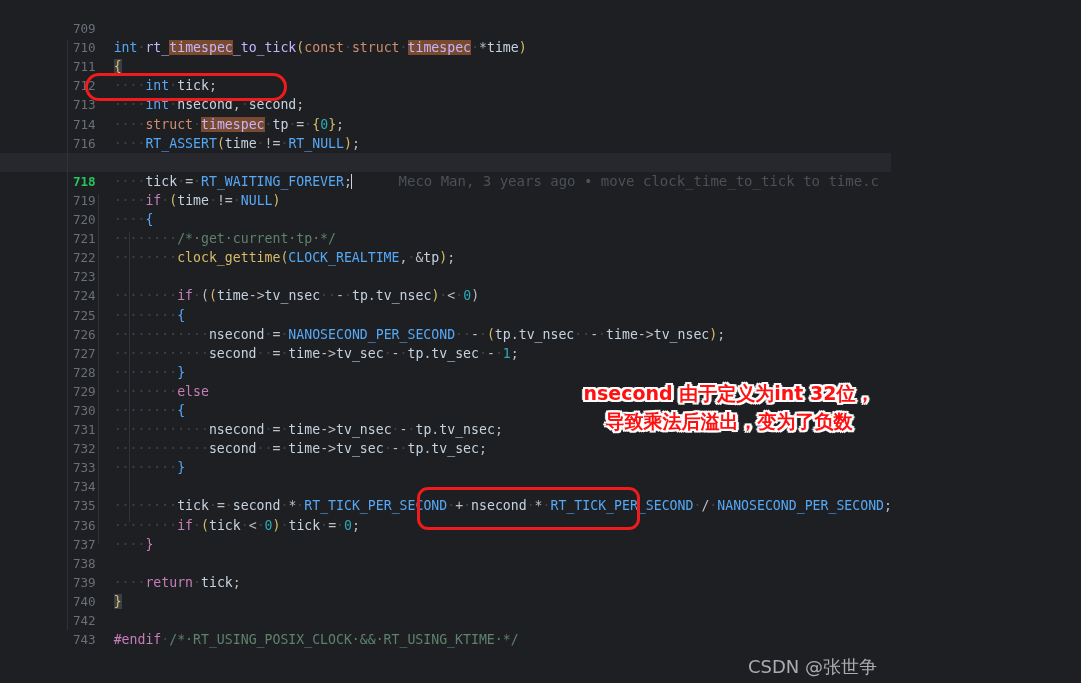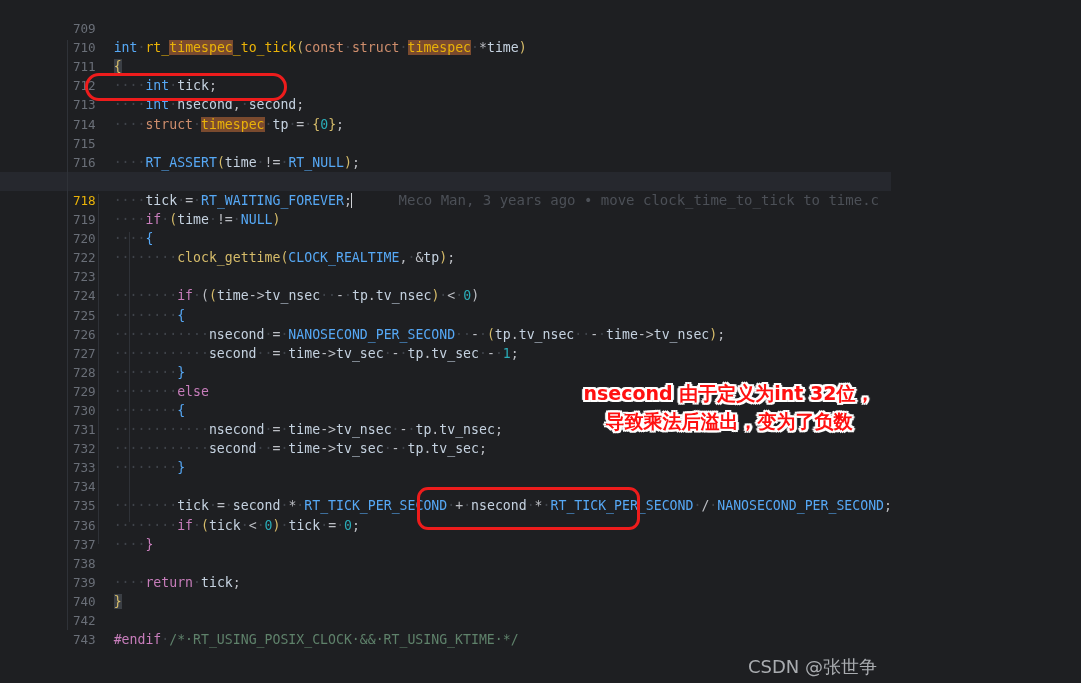--- a/index.html
+++ b/index.html
@@ -32,33 +32,33 @@
     display:inline-block;
     width:56px;
     text-align:right;
     color:#6a6f78;
     font-size:12.6px;
     vertical-align:top;
     padding-right:8px;
     box-sizing:border-box;
     -webkit-user-select:none;user-select:none;
   }
-  .row.current .gutter{color:#eab308;font-weight:normal;}
+  .row.current .gutter{color:#22c55e;font-weight:bold;}
   .txt{
     display:inline-block;
     vertical-align:top;
     padding-left:10px;
     position:relative;
   }
 
   
   .kw    {color:#cf8e6d;}      
   .kw2   {color:#c77dbb;}      
   .type  {color:#56a8f5;}      
-  .ident {color:#eab308;}      
+  .ident {color:#c4b5fd;}      
   .var   {color:#c5d2e0;}
   .fn    {color:#d6bc6a;}      
   .const {color:#56a8f5;}      
   .macro {color:#c77dbb;}      
   .num   {color:#2aacb8;}
   .cmt   {color:#5f826b;}
   .punct {color:#bcbec4;}
   .paren0{color:#d6bc6a;}
   .paren1{color:#bcbec4;}
   .hl    {background:#7a4a2e;}  
@@ -131,23 +131,20 @@
     </div>
 
     <div class="row">
       <span class="gutter">713</span><span class="txt"><span class="ws">····</span><span class="type">int</span><span class="ws">·</span><span class="var">nsecond</span><span class="punct">,</span><span class="ws">·</span><span class="var">second</span><span class="punct">;</span></span>
     </div>
 
     <div class="row">
       <span class="gutter">714</span><span class="txt"><span class="ws">····</span><span class="kw">struct</span><span class="ws">·</span><span class="hl ident">timespec</span><span class="ws">·</span><span class="var">tp</span><span class="ws">·</span><span class="punct">=</span><span class="ws">·</span><span class="paren0">{</span><span class="num">0</span><span class="paren0">}</span><span class="punct">;</span></span>
     </div>
 
-    <div class="row">
-      <span class="gutter">715</span><span class="txt"></span>
-    </div>
 
     <div class="row">
       <span class="gutter">716</span><span class="txt"><span class="ws">····</span><span class="const">RT_ASSERT</span><span class="paren0">(</span><span class="var">time</span><span class="ws">·</span><span class="punct">!=</span><span class="ws">·</span><span class="const">RT_NULL</span><span class="paren0">)</span><span class="punct">;</span></span>
     </div>
 
     <div class="row">
       <span class="gutter">717</span><span class="txt"></span>
     </div>
 
     <div class="row current">
@@ -155,20 +152,23 @@
     </div>
 
     <div class="row">
       <span class="gutter">719</span><span class="txt"><span class="ws">····</span><span class="kw2">if</span><span class="ws">·</span><span class="paren0">(</span><span class="var">time</span><span class="ws">·</span><span class="punct">!=</span><span class="ws">·</span><span class="const">NULL</span><span class="paren0">)</span></span>
     </div>
 
     <div class="row">
       <span class="gutter">720</span><span class="txt"><span class="ws">····</span><span class="const">{</span></span>
     </div>
 
+    <div class="row">
+      <span class="gutter">721</span><span class="txt"><span class="ws">········</span><span class="cmt">/*·get·current·tp·*/</span></span>
+    </div>
 
     <div class="row">
       <span class="gutter">722</span><span class="txt"><span class="ws">········</span><span class="fn">clock_gettime</span><span class="paren0">(</span><span class="const">CLOCK_REALTIME</span><span class="punct">,</span><span class="ws">·</span><span class="punct">&amp;</span><span class="var">tp</span><span class="paren0">)</span><span class="punct">;</span></span>
     </div>
 
     <div class="row">
       <span class="gutter">723</span><span class="txt"></span>
     </div>
 
     <div class="row">

